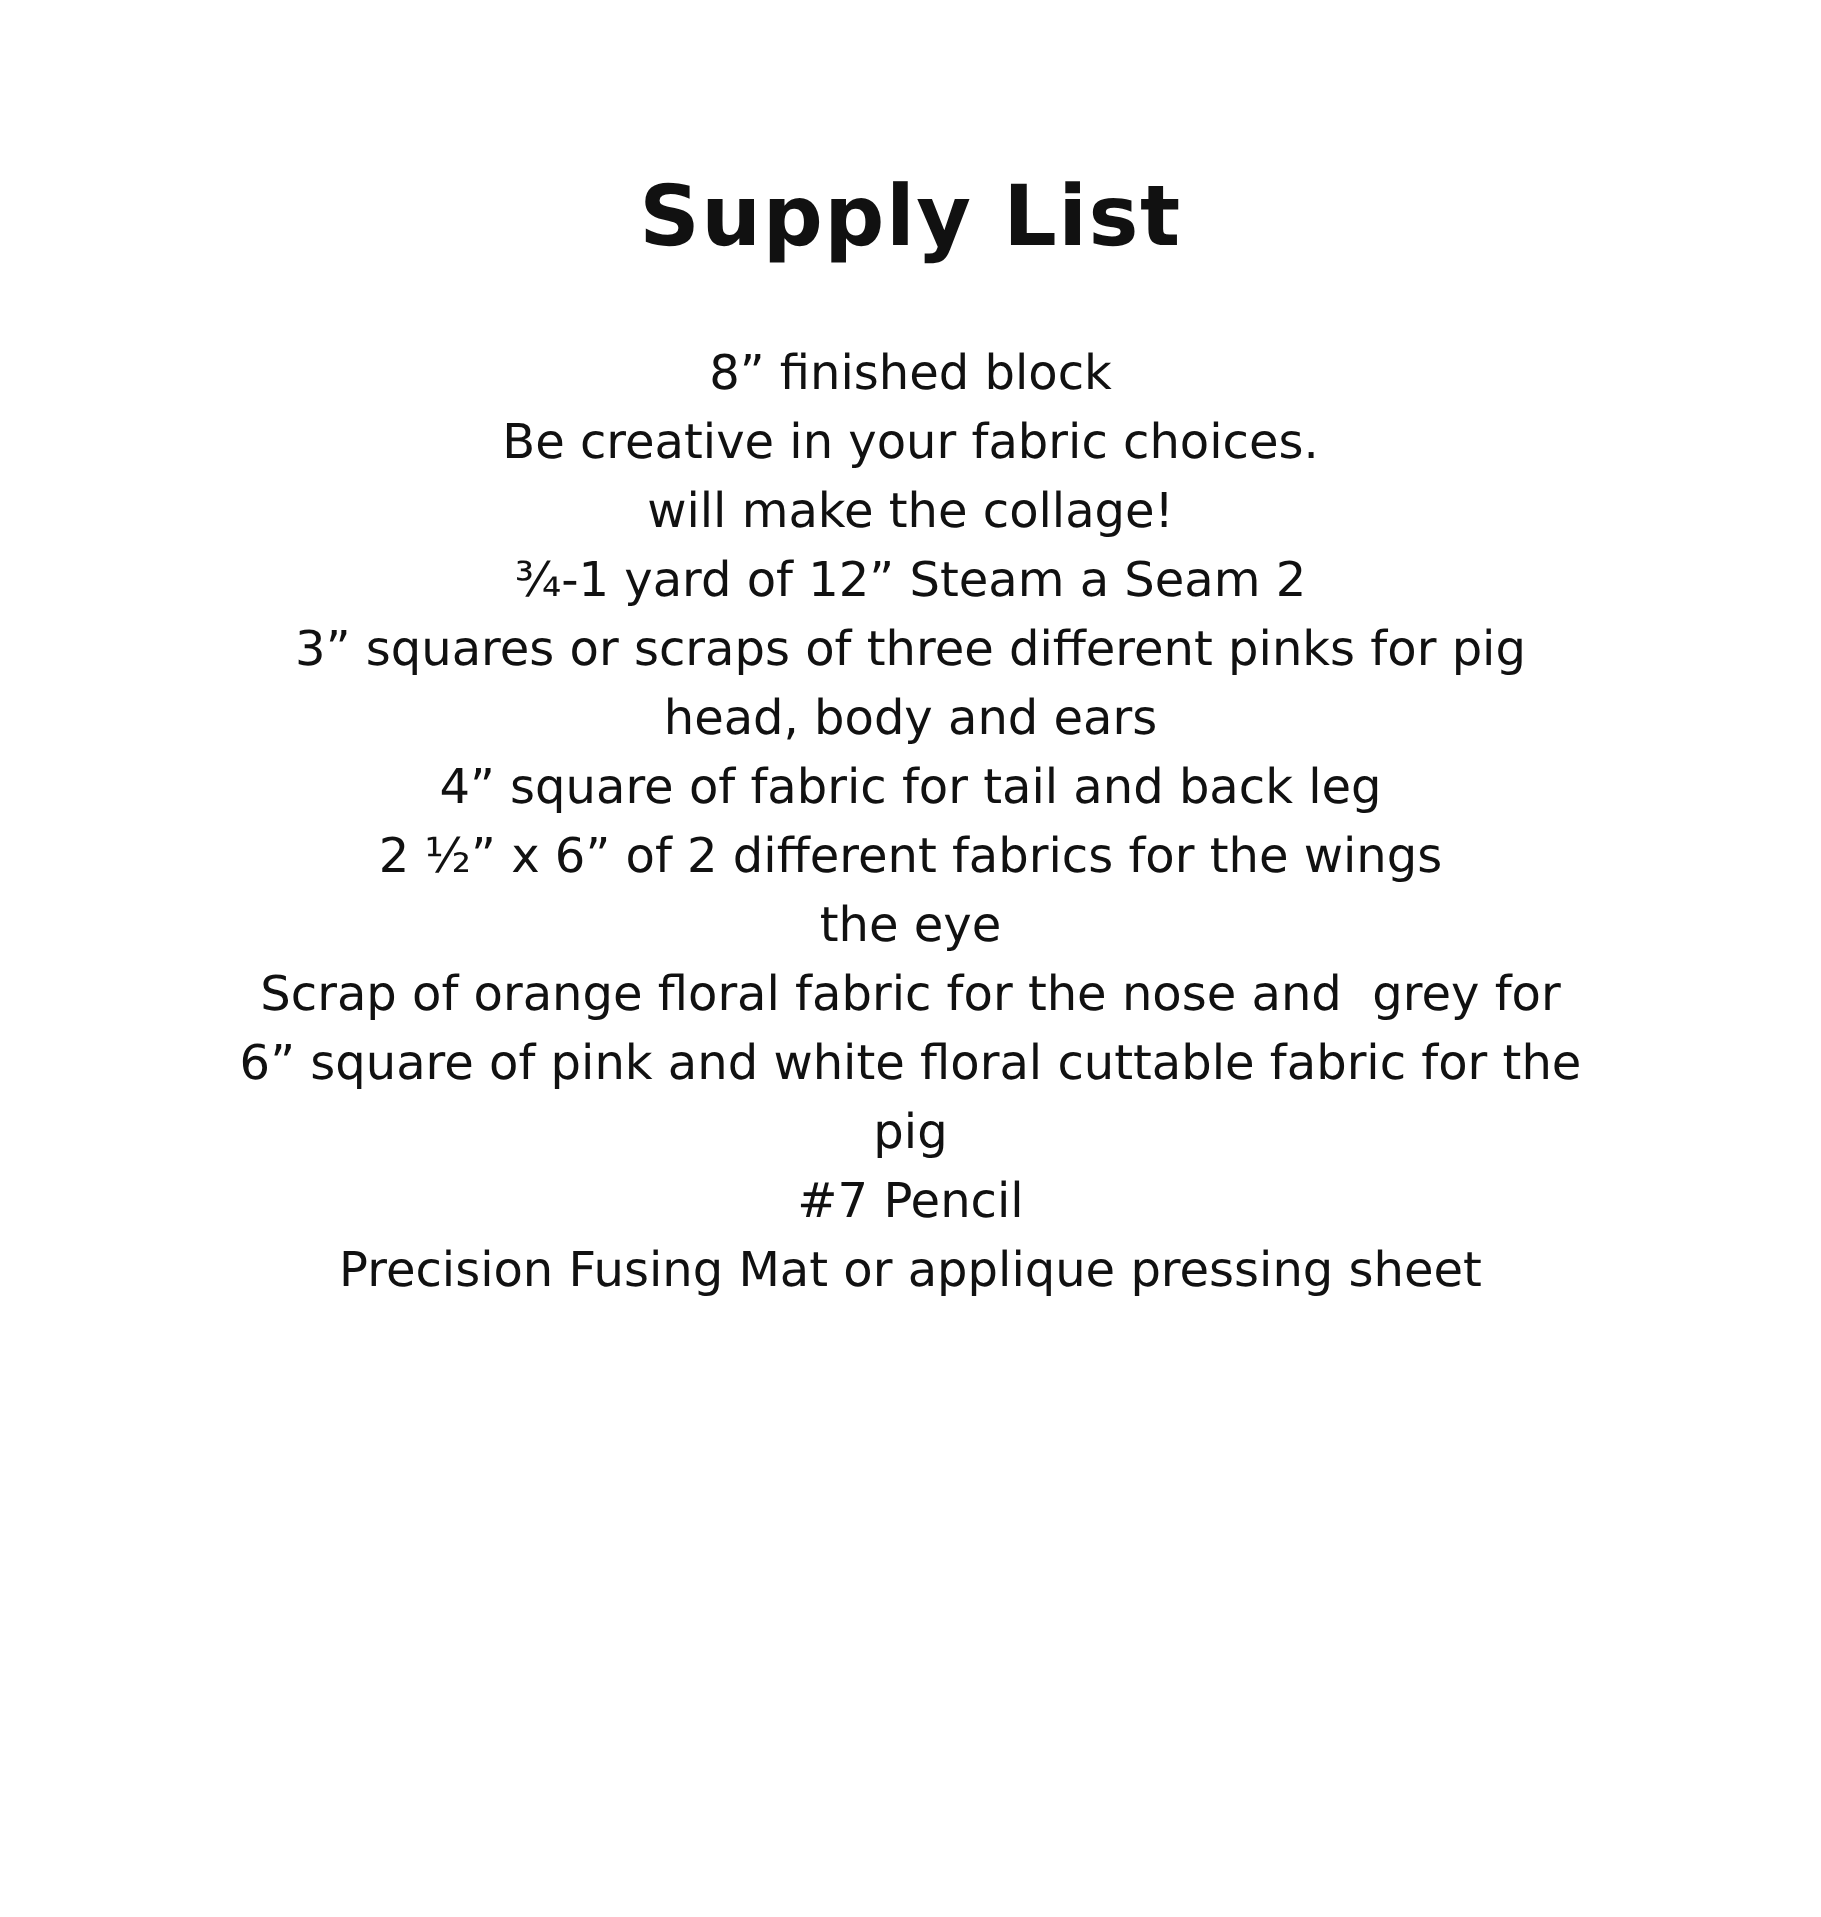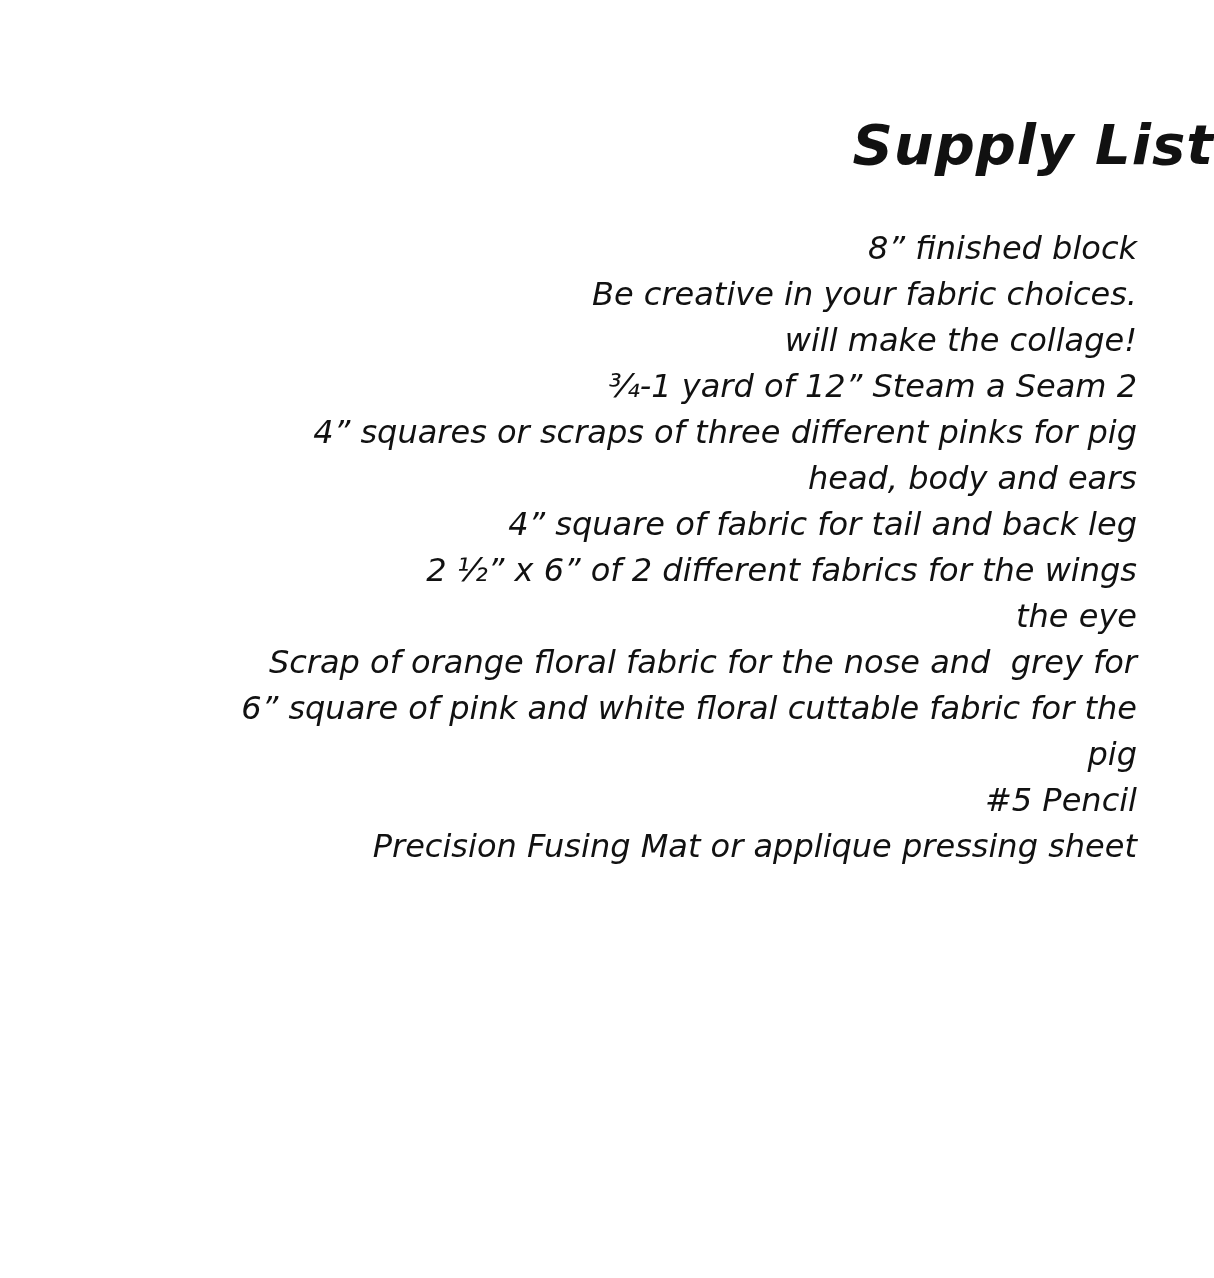--- a/index.html
+++ b/index.html
@@ -12,22 +12,21 @@
     background: #ffffff;
     color: #111111;
     font-family: "DejaVu Sans", "Liberation Sans", sans-serif;
     overflow: hidden;
   }
   .page {
     width: 1214px;
     height: 1278px;
     box-sizing: border-box;
     padding-top: 112px;
-    text-align: right;
-    font-style: italic;
+    text-align: center;
   }
   .title {
     font-size: 56px;
     font-weight: 600;
     letter-spacing: 1px;
     margin: 0 0 48px 0;
   }
   .lines {
     margin: 16px auto;
     width: 1060px;
@@ -42,24 +41,24 @@
 </head>
 <body>
 
 <div class="page">
   <h1 class="title">Supply List</h1>
   <div class="lines">
       <p class="line">8” finished block</p>
       <p class="line">Be creative in your fabric choices.</p>
       <p class="line">will make the collage!</p>
       <p class="line">¾-1 yard of 12” Steam a Seam 2</p>
-      <p class="line">4” squares or scraps of three different pinks for pig</p>
+      <p class="line">3” squares or scraps of three different pinks for pig</p>
       <p class="line">head, body and ears</p>
       <p class="line">4” square of fabric for tail and back leg</p>
       <p class="line">2 ½” x 6” of 2 different fabrics for the wings</p>
       <p class="line">the eye</p>
       <p class="line">Scrap of orange floral fabric for the nose and  grey for</p>
       <p class="line">6” square of pink and white floral cuttable fabric for the</p>
       <p class="line">pig</p>
-      <p class="line">#5 Pencil</p>
+      <p class="line">#7 Pencil</p>
       <p class="line">Precision Fusing Mat or applique pressing sheet</p>
     </div>
 </div>
 
 </body></html>

